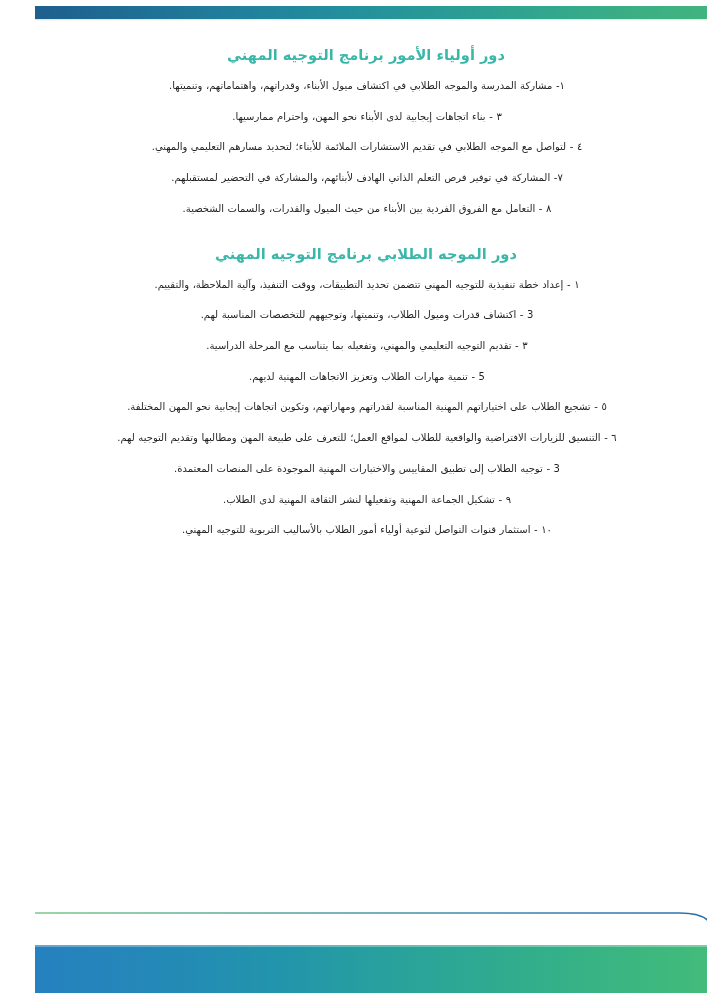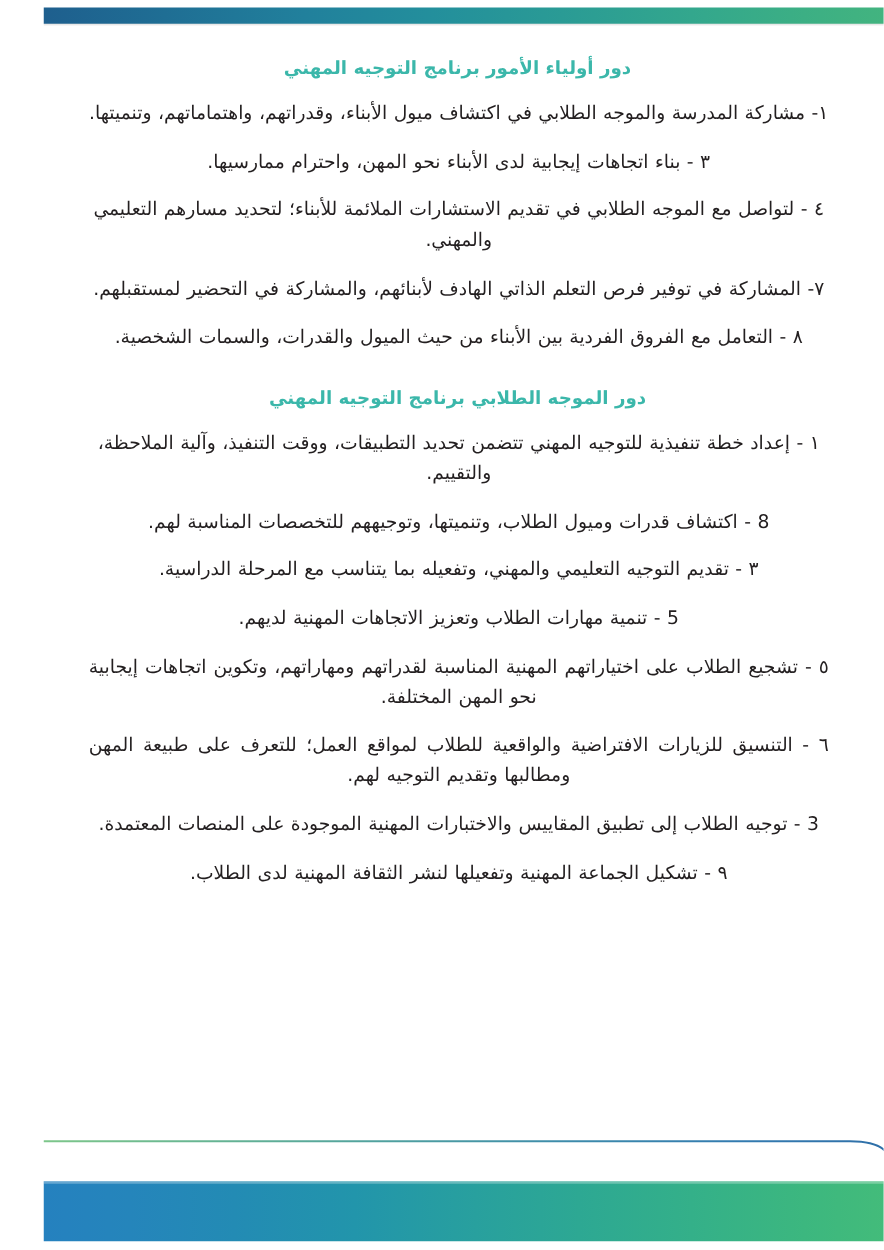--- a/index.html
+++ b/index.html
@@ -74,21 +74,21 @@
     direction: rtl;
   }
 
   .item-list {
     list-style: none;
     margin: 0;
     padding: 0;
   }
 
   .item {
-    font-size: 15px;
+    font-size: 10px;
     line-height: 1.62;
     color: #231f20;
     margin: 0 0 14.5px 0;
     text-align: center;
     direction: rtl;
     word-spacing: 0.4px;
   }
   .item:last-child {
     margin-bottom: 0;
     margin-top: 12px;
@@ -154,27 +154,28 @@
         <li class="item">٤ - لتواصل مع الموجه الطلابي في تقديم الاستشارات الملائمة للأبناء؛ لتحديد مسارهم التعليمي والمهني.</li>
         <li class="item">٧- المشاركة في توفير فرص التعلم الذاتي الهادف لأبنائهم، والمشاركة في التحضير لمستقبلهم.</li>
         <li class="item">٨ - التعامل مع الفروق الفردية بين الأبناء من حيث الميول والقدرات، والسمات الشخصية.</li>
       </ul>
     </div>
 
     <div class="section">
       <h2 class="section-heading">دور الموجه الطلابي برنامج التوجيه المهني</h2>
       <ul class="item-list">
         <li class="item">١ - إعداد خطة تنفيذية للتوجيه المهني تتضمن تحديد التطبيقات، ووقت التنفيذ، وآلية الملاحظة، والتقييم.</li>
-        <li class="item">8 - اكتشاف قدرات وميول الطلاب، وتنميتها، وتوجيههم للتخصصات المناسبة لهم.</li>
+        <li class="item">3 - اكتشاف قدرات وميول الطلاب، وتنميتها، وتوجيههم للتخصصات المناسبة لهم.</li>
         <li class="item">٣ - تقديم التوجيه التعليمي والمهني، وتفعيله بما يتناسب مع المرحلة الدراسية.</li>
         <li class="item">5 - تنمية مهارات الطلاب وتعزيز الاتجاهات المهنية لديهم.</li>
         <li class="item wrap">٥ - تشجيع الطلاب على اختياراتهم المهنية المناسبة لقدراتهم ومهاراتهم، وتكوين اتجاهات إيجابية نحو المهن المختلفة.</li>
         <li class="item wrap">٦ - التنسيق للزيارات الافتراضية والواقعية للطلاب لمواقع العمل؛ للتعرف على طبيعة المهن ومطالبها وتقديم التوجيه لهم.</li>
         <li class="item">3 - توجيه الطلاب إلى تطبيق المقاييس والاختبارات المهنية الموجودة على المنصات المعتمدة.</li>
         <li class="item">٩ - تشكيل الجماعة المهنية وتفعيلها لنشر الثقافة المهنية لدى الطلاب.</li>
+        <li class="item">١٠ - استثمار قنوات التواصل لتوعية أولياء أمور الطلاب بالأساليب التربوية للتوجيه المهني.</li>
       </ul>
     </div>
 
   </div>
 
   <div class="footer-line-wrap">
     <svg width="691" height="44" viewBox="0 0 691 44">
       <defs>
         <linearGradient id="lineGrad" x1="0" y1="0" x2="1" y2="0">
           <stop offset="0%" stop-color="#7dc68a"></stop>

